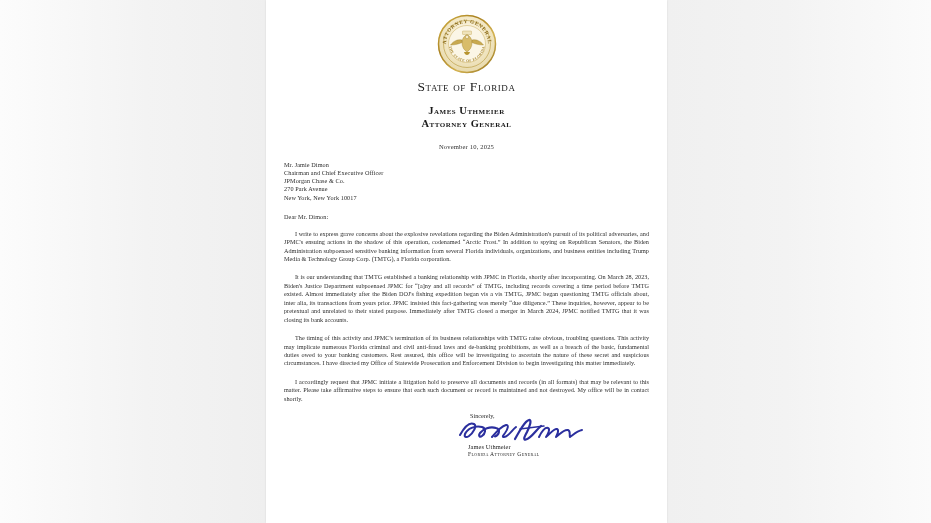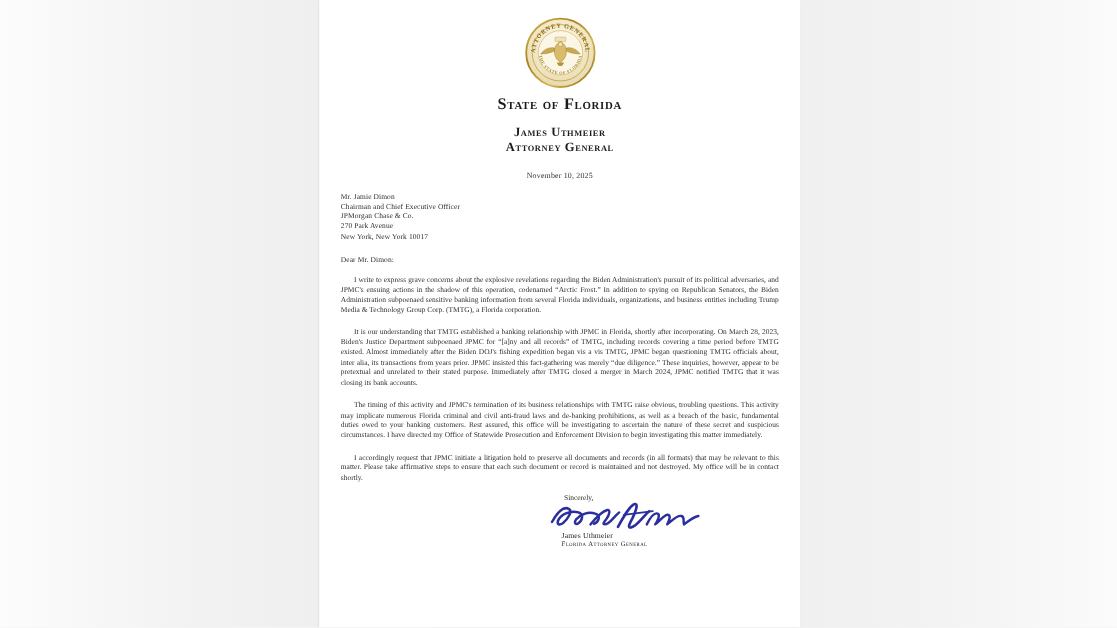--- a/index.html
+++ b/index.html
@@ -63,21 +63,21 @@
     width: 60px;
     height: 60px;
     display: block;
   }
   .lh-state {
     font-family: "Liberation Serif", serif;
     font-size: 13.5px;
     letter-spacing: 0.6px;
     color: #1b1b1b;
     font-variant: small-caps;
-    font-weight: 700;
+    font-weight: 400;
     margin-bottom: 9px;
     line-height: 1.1;
   }
   .lh-name {
     font-family: "Liberation Serif", serif;
     font-size: 10.5px;
     letter-spacing: 0.5px;
     color: #1b1b1b;
     font-variant: small-caps;
     font-weight: 700;

